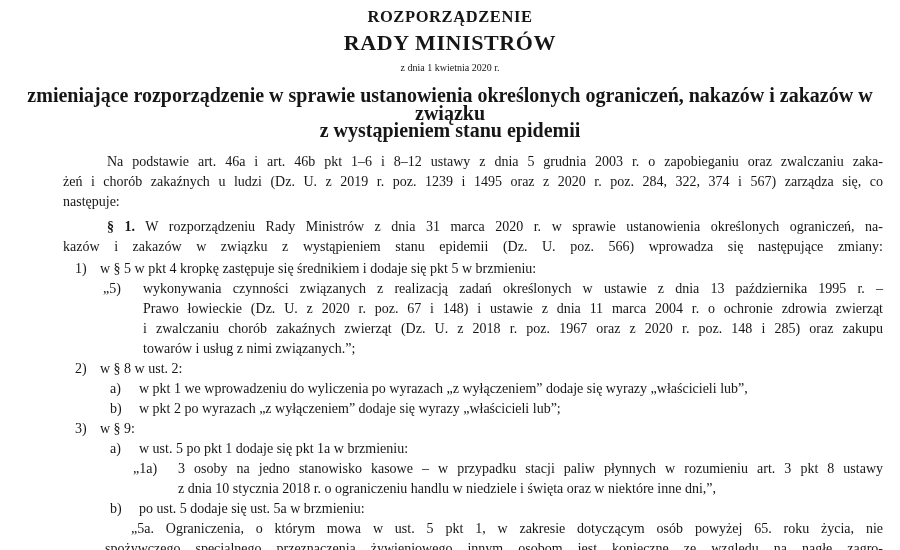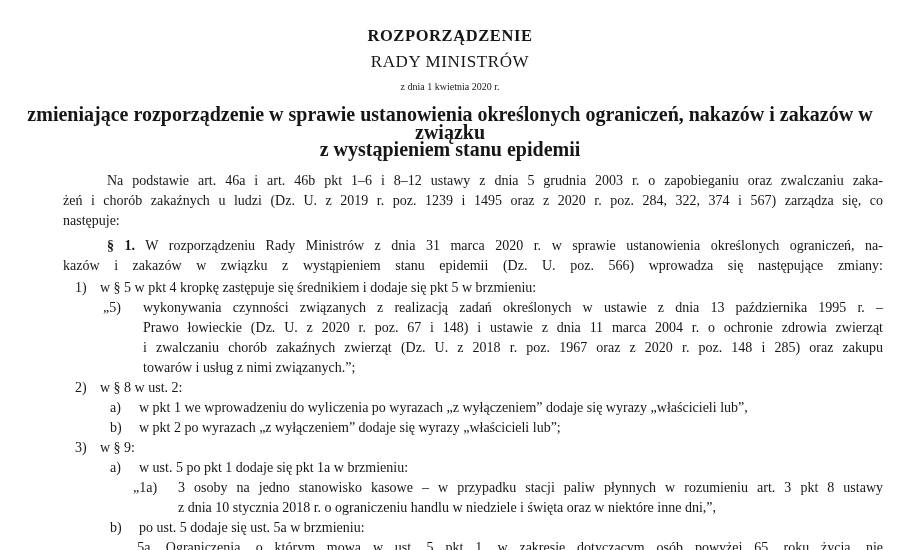--- a/index.html
+++ b/index.html
@@ -7,22 +7,22 @@
     width: 900px; height: 550px;
     background: #ffffff;
     overflow: hidden;
     font-family: "Liberation Serif", serif;
     color: #161616;
   }
   .page { width: 900px; height: 550px; background: #fff; position: relative; overflow: hidden; }
 
   
   .hdr { text-align: center; }
-  .h-doc-type { padding-top: 23px; font-weight: bold; font-size: 16.5px; letter-spacing: .6px; line-height: 26px; }
-  .h-issuer   { font-weight: normal; font-size: 17px; letter-spacing: .6px; line-height: 26px; }
+  .h-doc-type { padding-top: 4px; font-weight: bold; font-size: 16.5px; letter-spacing: .6px; line-height: 26px; }
+  .h-issuer   { font-weight: bold; font-size: 22px; letter-spacing: .6px; line-height: 26px; }
   .h-date     { font-size: 10px; line-height: 24px; }
   .h-subject  { margin-top: 7px; font-weight: bold; font-size: 20px; line-height: 17.5px; }
 
   
   .doc-body { width: 820px; margin-left: 63px; margin-top: 12px;
               font-size: 14px; line-height: 20px; }
 
   .ln  { text-align: justify; text-align-last: justify; white-space: normal; }
   .lnl { text-align: center;    text-align-last: left; }      
   .ind44 { text-indent: 44px; }

